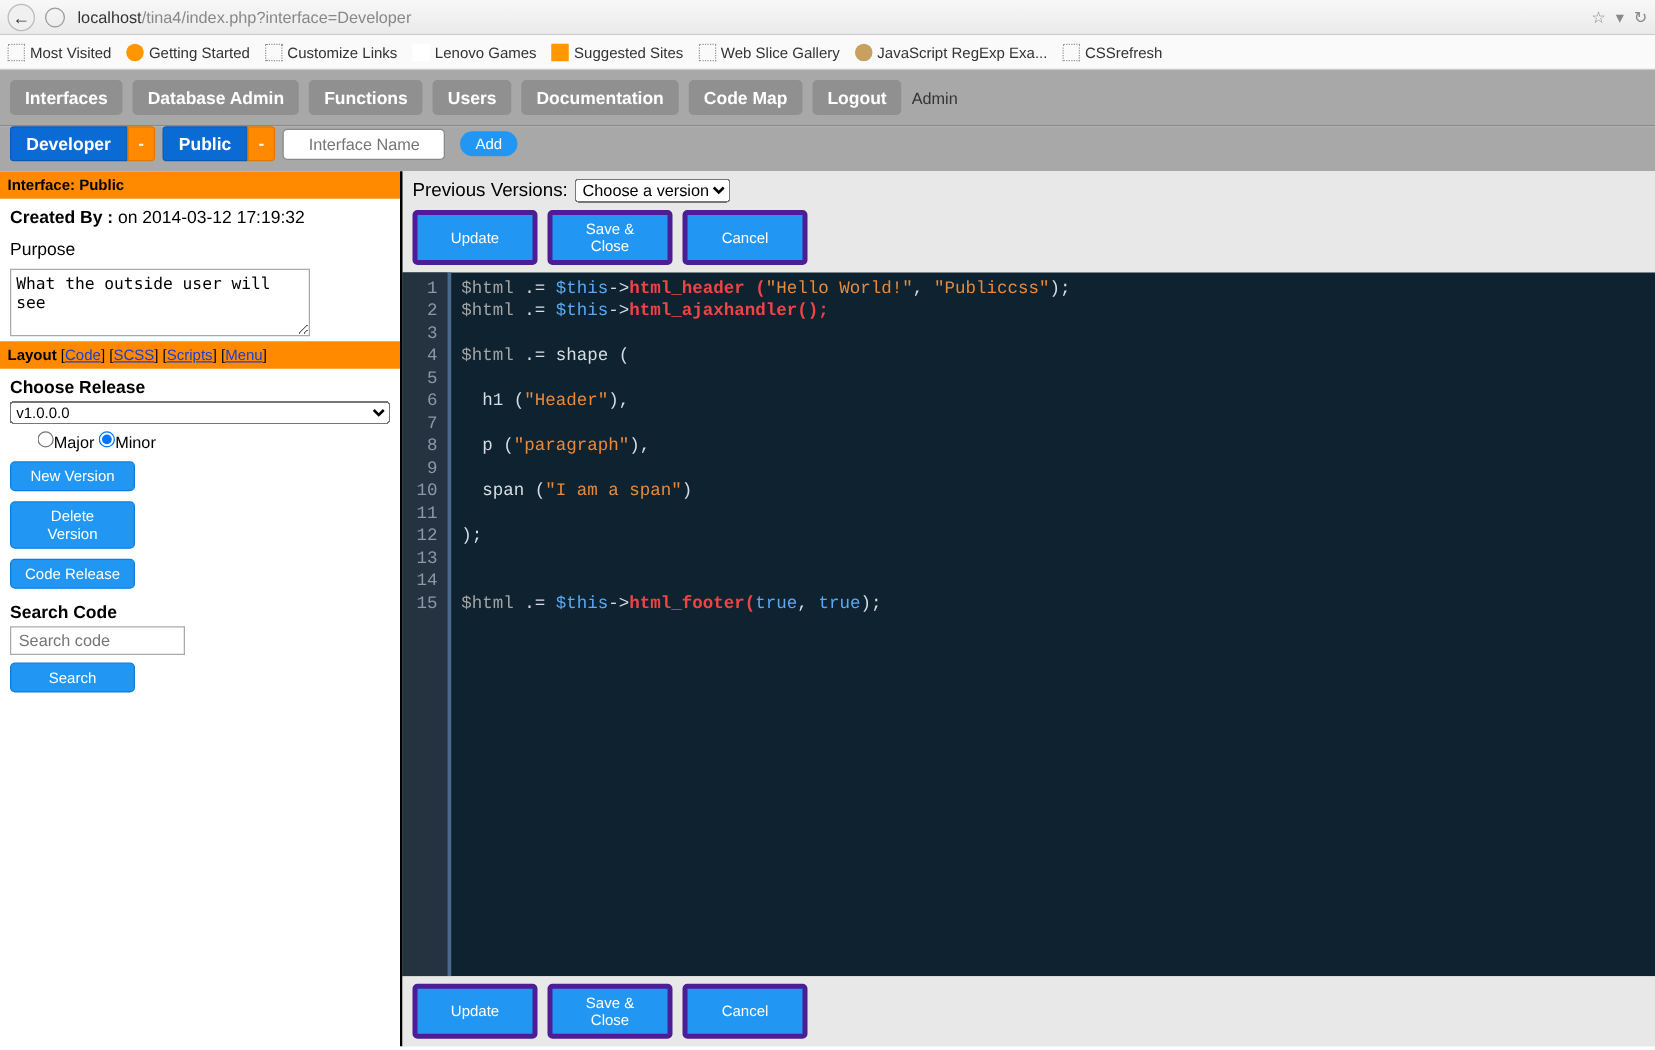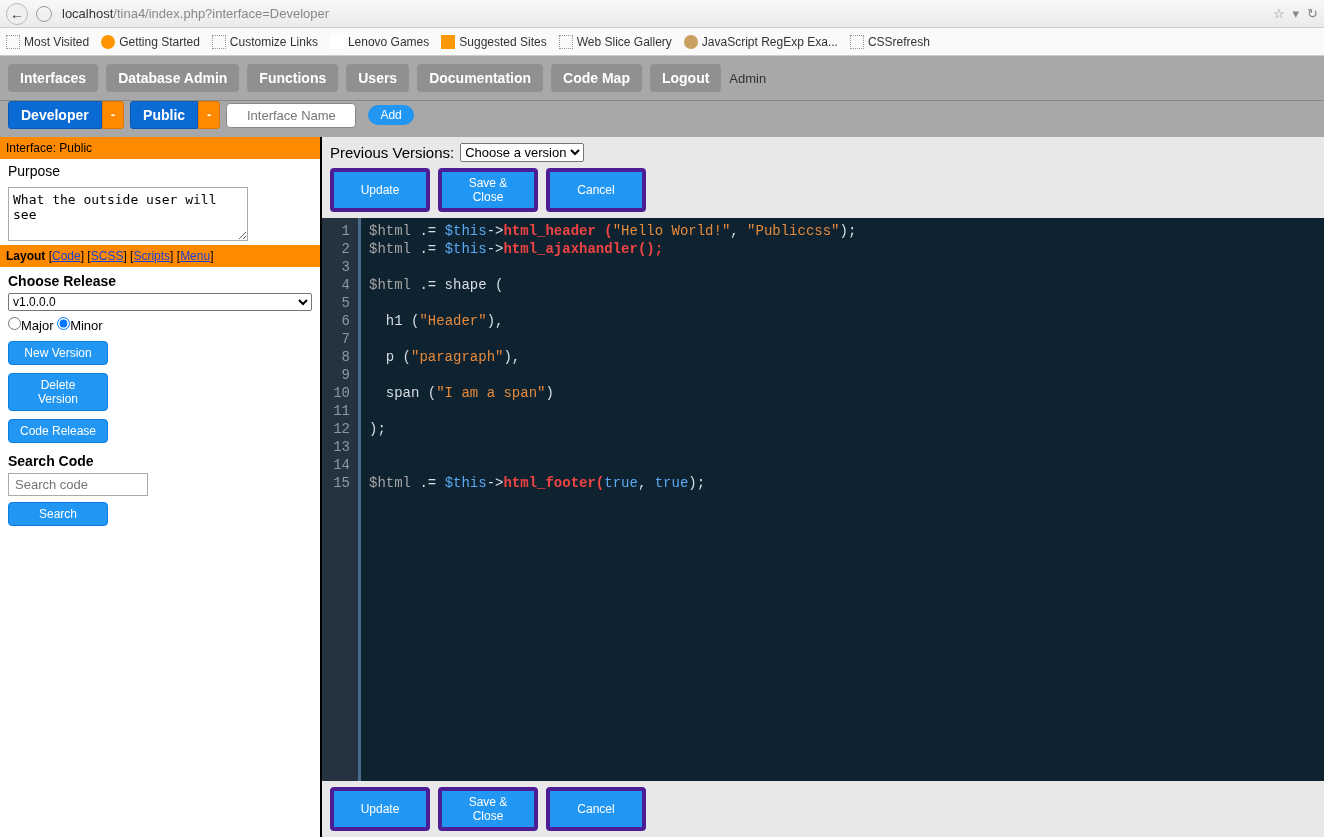--- a/index.html
+++ b/index.html
@@ -28,39 +28,39 @@
 .tabs-row{background:#a8a8a8;padding:0 8px 8px 8px;display:flex;align-items:center;gap:6px;}
 .blue-tab{background:#0b6bd4;color:#fff;padding:5px 12px;border-radius:3px 0 0 3px;font-weight:bold;font-size:14px;cursor:pointer;border:1px solid #0a5bb8;}
 .orange-x{background:#ff8a00;color:#fff;padding:5px 8px;border-radius:0 3px 3px 0;font-weight:bold;cursor:pointer;border:1px solid #e07800;}
 .tab-group{display:flex;}
 .iface-input{border:1px solid #888;border-radius:4px;padding:4px 8px;font-size:13px;width:130px;text-align:center;}
 .add-btn{background:#2196f3;color:#fff;border:none;border-radius:10px;padding:3px 12px;font-size:12px;cursor:pointer;margin-left:6px;}
 
 
 .main{display:flex;height:calc(840px - 28px - 28px - 44px - 40px);}
 .sidebar{width:320px;background:#fff;display:flex;flex-direction:column;}
-.orange-hdr{background:#ff8a00;color:#000;padding:4px 6px;font-size:12px;font-weight:normal;}
+.orange-hdr{background:#ff8a00;color:#000;padding:4px 6px;font-size:12px;font-weight:bold;}
 .created-line{font-size:14px;padding:6px 8px;}
 .created-line b{font-weight:bold;}
 .purpose-lbl{font-size:14px;padding:4px 8px;}
 .purpose-box{margin:4px 8px;width:240px;height:54px;border:1px solid #aaa;padding:4px;font-size:13px;resize:both;overflow:auto;}
 .layout-hdr{background:#ff8a00;padding:4px 6px;font-size:12px;}
 .layout-hdr a{color:#1a3fd4;text-decoration:underline;cursor:pointer;}
 .layout-hdr .b{font-weight:bold;color:#000;text-align:right;}
 .release-lbl{font-weight:bold;font-size:14px;padding:6px 8px 2px;}
 .release-sel{margin:2px 8px;font-size:12px;}
-.radio-row{padding:4px 8px;font-size:13px;}
+.radio-row{padding:4px 8px;font-size:13px;margin-left:22px;}
 .v-btn{display:block;background:#2196f3;color:#fff;border:1px solid #0d7de0;border-radius:4px;padding:4px 10px;font-size:12px;margin:4px 8px;cursor:pointer;width:100px;text-align:center;}
 .search-lbl{font-weight:bold;font-size:14px;padding:6px 8px 2px;}
 .search-inp{margin:2px 8px;border:1px solid #aaa;padding:3px 6px;font-size:13px;width:140px;}
 
 
 .editor-pane{flex:1;display:flex;flex-direction:column;background:#e8e8e8;border-left:2px solid #000;}
 .ver-row{padding:6px 8px;font-size:15px;display:flex;align-items:center;gap:6px;}
-.ver-sel{font-size:13px;}
+.ver-sel{font-size:13px;text-align:right;}
 .btn-row{padding:0 8px 6px;display:flex;gap:8px;}
 .act-btn{background:#2196f3;color:#fff;border:4px solid #4c1d95;border-radius:4px;padding:4px 18px;font-size:12px;cursor:pointer;width:100px;text-align:center;}
 .code-area{flex:1;background:#0e2230;display:flex;font-family:Consolas,'Courier New',monospace;font-size:14px;line-height:18px;}
 .gutter{background:#25323f;color:#8a99a8;text-align:right;padding:4px 8px 4px 4px;user-select:none;min-width:36px;}
 .gutter div{height:18px;}
 .code-lines{padding:4px 8px;color:#d7dde3;border-left:3px solid #4a6a8a;white-space:pre;}
 .code-lines div{height:18px;}
 .tok-var{color:#a3a3a3;}
 .tok-this{color:#5aa9f2;}
 .tok-punc{color:#d7dde3;}
@@ -139,20 +139,21 @@
     <span class="blue-tab">Public</span>
     <span class="orange-x">-</span>
   </span>
   <input class="iface-input" placeholder="Interface Name" style="">
   <button class="add-btn">Add</button>
 </div>
 
 <div class="main">
   <div class="sidebar">
     <div class="orange-hdr">Interface: Public</div>
+    <div class="created-line"><b>Created By :</b><span> on 2014-03-12 17:19:32</span></div>
     <div class="purpose-lbl">Purpose</div>
     <textarea class="purpose-box" style="">What the outside user will see</textarea>
     <div class="layout-hdr">
       <span class="b">Layout </span>[<a>Code</a>] [<a>SCSS</a>] [<a>Scripts</a>] [<a>Menu</a>]
     </div>
     <div class="release-lbl">Choose Release</div>
     <select class="release-sel"><option>v1.0.0.0</option></select>
     <div class="radio-row">
       <label><input type="radio" name="vt" style=""><span>Major</span></label>
       <label><input type="radio" name="vt" checked="" style=""><span>Minor</span></label>

